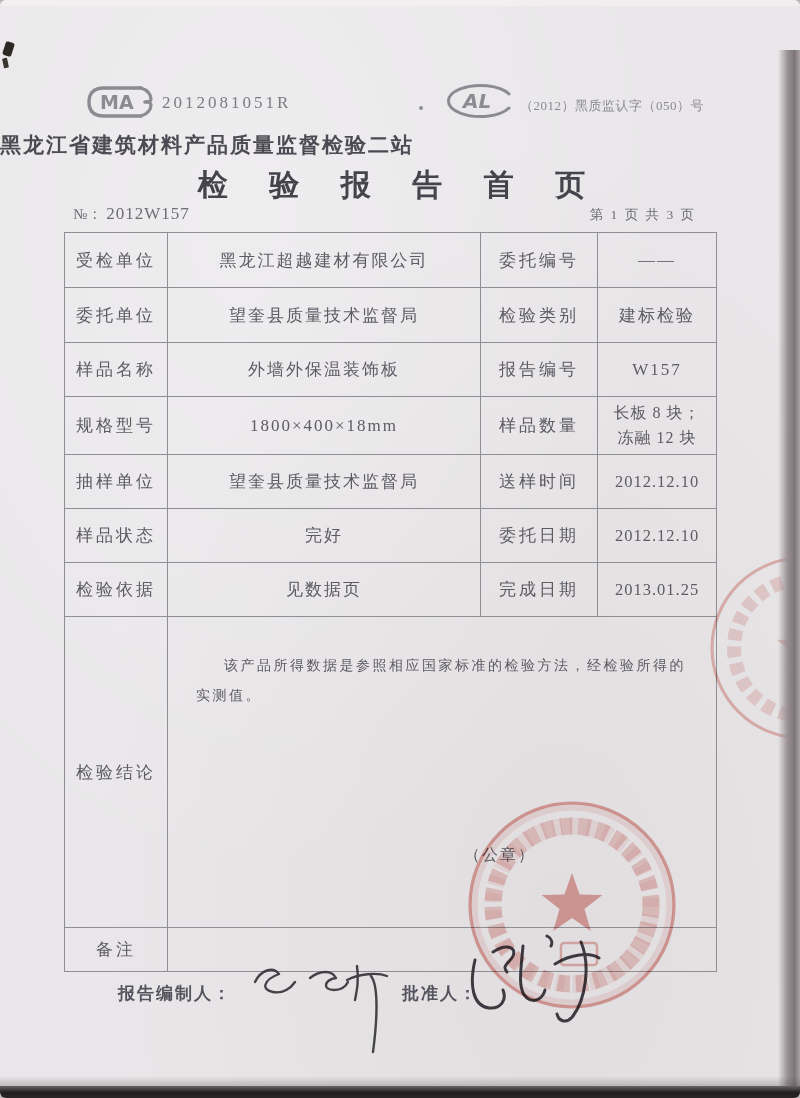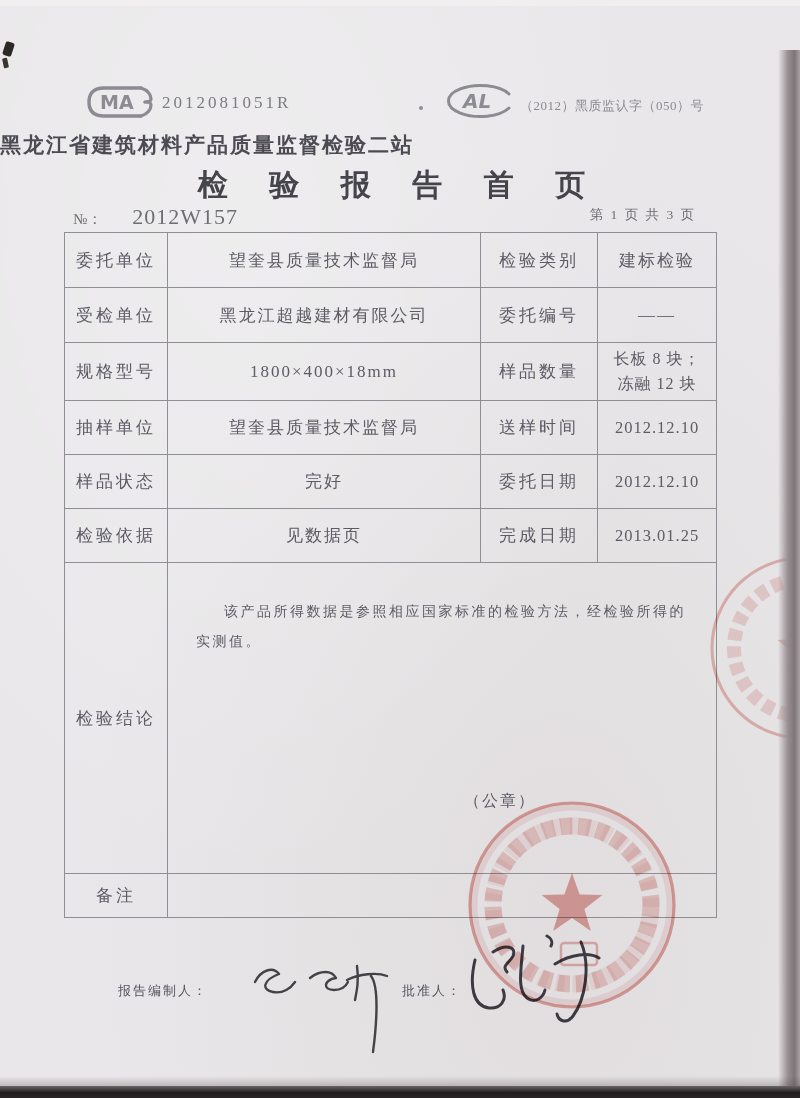--- a/index.html
+++ b/index.html
@@ -4,49 +4,50 @@
 <style>
   html,body{margin:0;padding:0;background:#b9b4b6;}
   .page{
     position:relative;width:800px;height:1098px;overflow:hidden;
     background:
       radial-gradient(ellipse at 30% 20%, rgba(255,255,255,0.25), rgba(255,255,255,0) 55%),
       radial-gradient(ellipse at 70% 85%, rgba(210,203,206,0.35), rgba(210,203,206,0) 60%),
       #e9e7e9;
     font-family:"Liberation Serif","DejaVu Serif",serif;
     color:#5d5b64;
+    border-radius:6px;
   }
   .abs{position:absolute;}
   
   .logo{color:#8c8b92;}
   .cma-num{left:162px;top:93px;font-size:17px;letter-spacing:3px;color:#7c7b83;}
   .cal-cert{left:520px;top:97px;font-size:13px;letter-spacing:0.5px;color:#8b8a92;}
   .dot-mark{left:419px;top:106px;width:4px;height:4px;border-radius:50%;background:#8f8e95;}
   .org-title{left:0;top:131px;width:800px;text-align:left;font-size:21px;
     font-weight:600;letter-spacing:2px;color:#4c4b53;}
   .doc-title{left:0;top:165px;width:800px;text-align:center;font-size:30px;
     font-weight:600;letter-spacing:17px;color:#45444c;}
   .no-line{left:73px;top:204px;font-size:15px;color:#6e6d74;}
-  .no-line .num{font-size:22px;letter-spacing:1px;margin-left:30px;}
+  .no-line .num{font-size:17px;letter-spacing:1px;margin-left:4px;}
   .page-info{top:206px;right:104px;font-size:13.5px;letter-spacing:2px;color:#6e6d74;}
   
   .tbl-wrap{left:64px;top:232px;}
   table{border-collapse:collapse;table-layout:fixed;width:652px;}
   td{border:1px solid #908e95;text-align:center;vertical-align:middle;
      font-size:17px;letter-spacing:2px;padding:0;color:#5d5b64;overflow:hidden;}
   td.lab{letter-spacing:3px;}
   .h55{height:55px}.h54{height:54px}.h58{height:58px}.h311{height:311px}.h44{height:44px}
   .date{font-size:16.5px;letter-spacing:1px;}
   .two-line{font-size:16px;letter-spacing:1px;line-height:1.55;}
   .concl-cell{position:relative;vertical-align:top;text-align:left;}
   .concl-text{margin:34px 26px 0 28px;font-size:14px;line-height:2.15;
     letter-spacing:2.5px;text-indent:2em;color:#5d5b64;}
   .seal-note{position:absolute;left:296px;top:228px;font-size:16px;letter-spacing:2px;}
   
-  .foot-label{top:982px;font-size:13px;letter-spacing:2px;color:#55545e;}
+  .foot-label{top:982px;font-size:17px;letter-spacing:2px;color:#55545e;font-weight:bold;}
   .fl1{left:118px;} .fl2{left:402px;}
   
   .stamp{pointer-events:none;mix-blend-mode:multiply;filter:blur(0.6px);}
   .sig{pointer-events:none;}
   
   .speck1{left:4px;top:42px;width:9px;height:14px;background:#2c2824;
     transform:rotate(18deg);border-radius:2px;}
   .speck2{left:3px;top:58px;width:5px;height:10px;background:#3a352f;
     transform:rotate(-12deg);border-radius:1px;}
   .top-edge{left:0;right:0;top:0;height:6px;background:#f3f1f2;opacity:.7;}
@@ -92,30 +93,36 @@
   <div class="abs tbl-wrap">
     <table>
       <colgroup>
           <col style="width:103px">
           <col style="width:313px">
           <col style="width:117px">
           <col style="width:119px">
         </colgroup>
       <tbody>
           <tr class="h55">
+        <td class="lab">受检单位</td>
+        <td>黑龙江超越建材有限公司</td>
+        <td class="lab">委托编号</td>
+        <td>——</td>
+      </tr>
+      <tr class="h55">
         <td class="lab">委托单位</td>
         <td>望奎县质量技术监督局</td>
         <td class="lab">检验类别</td>
         <td>建标检验</td>
       </tr>
-      <tr class="h55">
-        <td class="lab">受检单位</td>
-        <td>黑龙江超越建材有限公司</td>
-        <td class="lab">委托编号</td>
-        <td>——</td>
+      <tr class="h54">
+        <td class="lab">样品名称</td>
+        <td>外墙外保温装饰板</td>
+        <td class="lab">报告编号</td>
+        <td>W157</td>
       </tr>
       <tr class="h58">
         <td class="lab">规格型号</td>
         <td>1800×400×18mm</td>
         <td class="lab">样品数量</td>
         <td class="two-line">
           <span>长板 8 块；</span><br>
           <span>冻融 12 块</span>
         </td>
       </tr>

